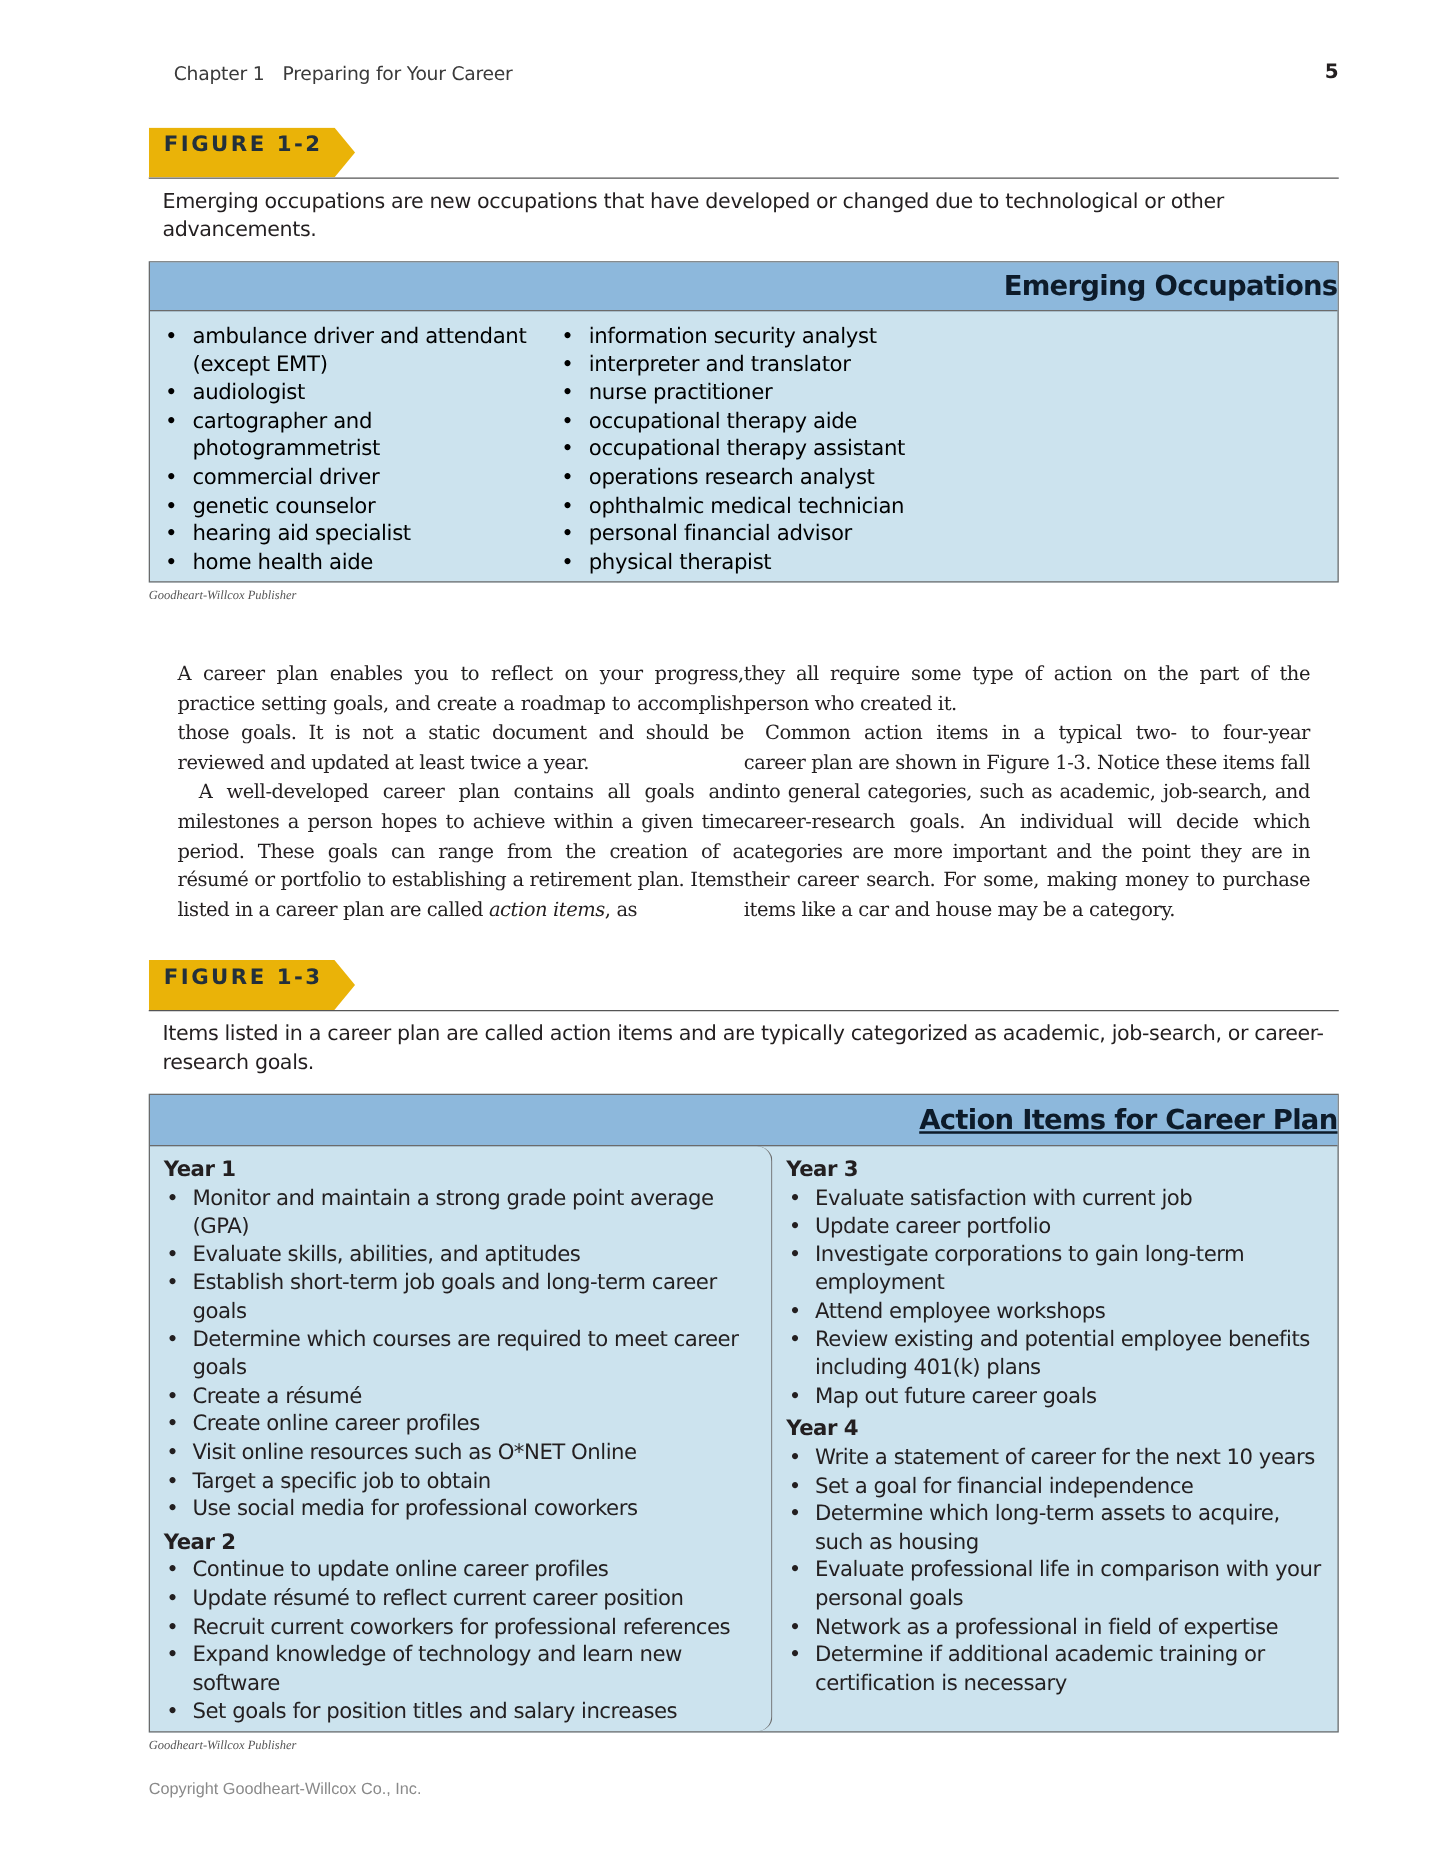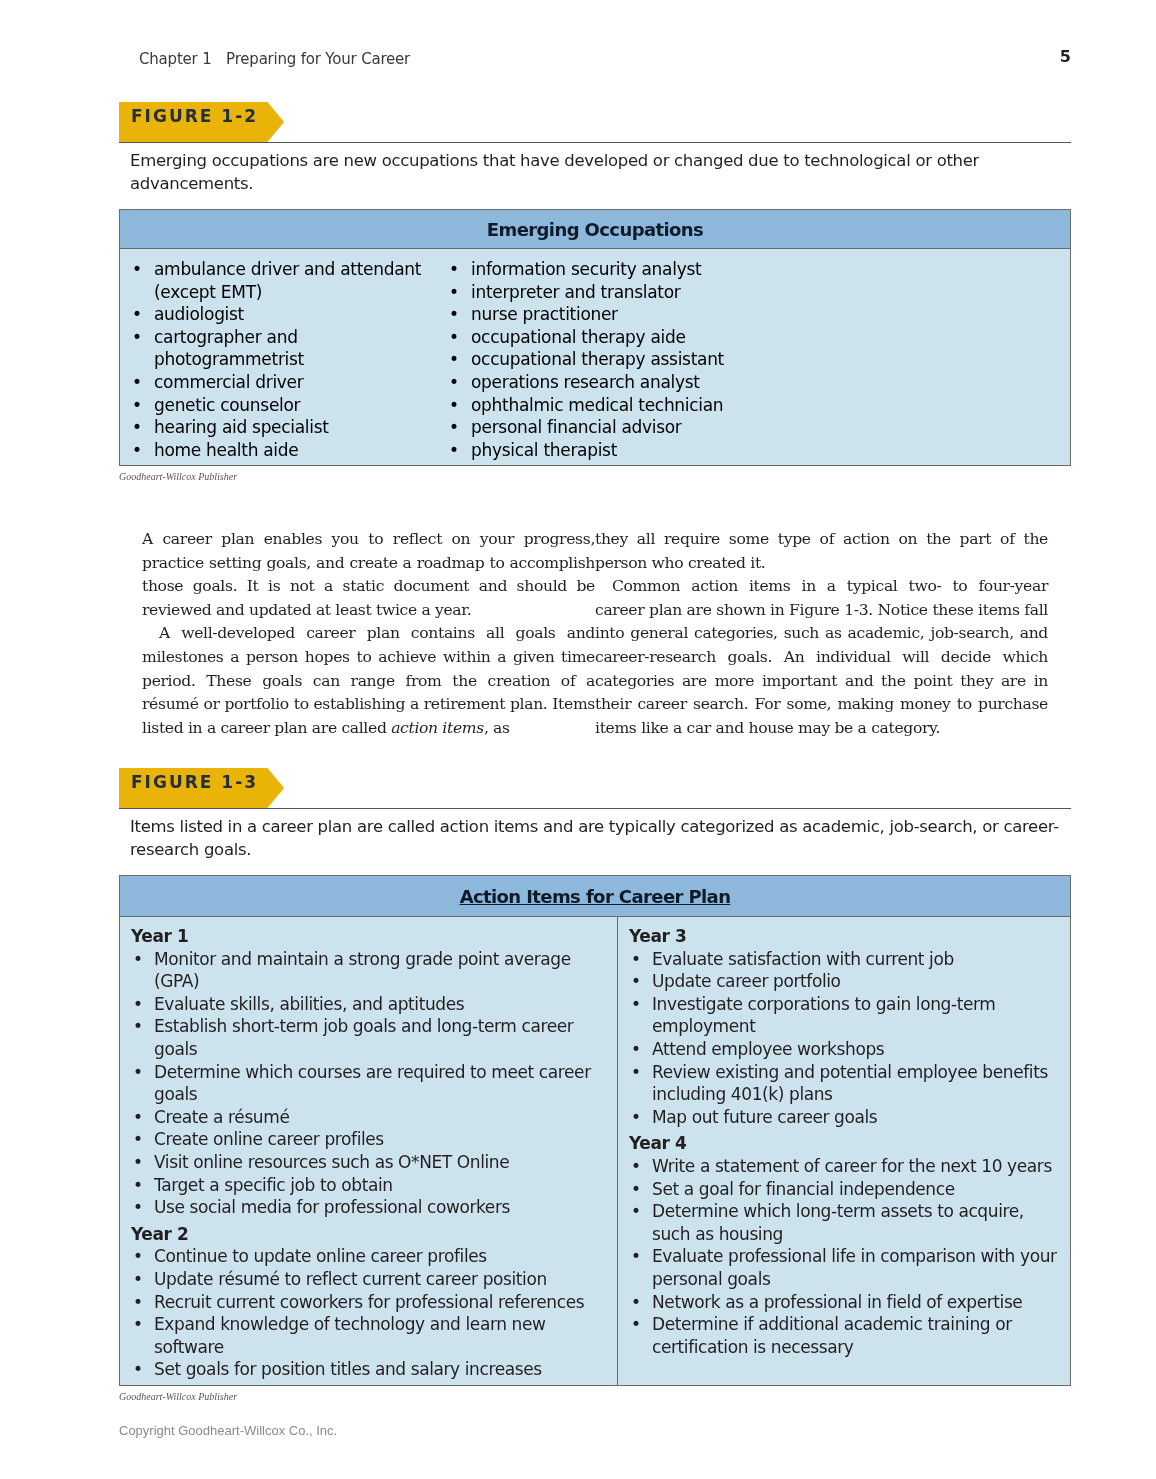--- a/index.html
+++ b/index.html
@@ -8,21 +8,21 @@
   .running-head { position: absolute; top: 50px; left: 119px; font-size: 15px; color: #3a3a3a; font-family: "DejaVu Sans", sans-serif; letter-spacing: -0.2px; }
   .running-head .chap { margin-right: 10px; margin-left: 20px; }
   .page-num { position: absolute; top: 47px; right: 85px; font-size: 16px; font-weight: bold; color: #231f20; font-family: "DejaVu Sans", sans-serif; }
 
   .figure { position: absolute; left: 119px; width: 952px; }
   .fig-label-row { position: relative; height: 30px; border-bottom: 1.5px solid #555; }
   .fig-label { position: absolute; left: 0; bottom: 0; height: 40px; padding: 0 26px 0 12px; background: #eab308; clip-path: polygon(0 0, 90% 0, 100% 50%, 90% 100%, 0 100%); font-family: "DejaVu Sans", sans-serif; font-weight: bold; font-size: 17px; letter-spacing: 2px; color: #23303b; line-height: 28px; }
   .fig-caption { margin: 6px 0 0 11px; font-family: "DejaVu Sans", sans-serif; font-size: 16.5px; line-height: 23px; color: #231f20; letter-spacing: -0.3px; }
 
   .fig-table { border: 1.5px solid #6b6b6b; background: #cce3ee; }
-  .fig-table .tbl-head { background: #8db8dc; border-bottom: 1.5px solid #6b6b6b; text-align: center; font-family: "DejaVu Sans", sans-serif; font-weight: bold; font-size: 18px; color: #0d1b2a; letter-spacing: -0.6px; }
+  .fig-table .tbl-head { background: #8db8dc; border-bottom: 1.5px solid #6b6b6b; text-align: right; font-family: "DejaVu Sans", sans-serif; font-weight: bold; font-size: 22px; color: #0d1b2a; letter-spacing: -0.6px; }
   .credit { text-align: left; font-family: Liberation Serif, serif; font-style: italic; font-size: 10px; color: #555; margin-top: 5px; }
 
   
   #fig12 { top: 112px; }
   #fig12 .fig-table { margin-top: 14px; }
   #fig12 .tbl-head { height: 38px; line-height: 40px; }
   .occ-cols { display: flex; padding: 9px 0 4px 0; }
   .occ-col { width: 317px; padding-left: 12px; box-sizing: border-box; }
   .occ-col ul { list-style: none; margin: 0; padding: 0; }
   .occ-col li { position: relative; padding-left: 22px; font-family: "DejaVu Sans", sans-serif; font-size: 17px; line-height: 22.6px; color: #000000; letter-spacing: -0.3px; }
@@ -32,21 +32,21 @@
   .body-cols { position: absolute; top: 528px; left: 119px; width: 952px; display: flex; justify-content: center; }
   .body-col { width: 453px; font-family: "DejaVu Serif", serif; font-size: 15.6px; line-height: 23.6px; text-align: justify; color: #231f20; letter-spacing: -0.35px; }
   .body-col p { margin: 0; }
   .body-col p.indent { text-indent: 17px; }
 
   
   #fig13 { top: 778px; }
   #fig13 .fig-table { margin-top: 14px; }
   #fig13 .tbl-head { height: 40px; line-height: 42px; text-decoration: underline; }
   .plan-cols { display: flex; }
-  .plan-col { box-sizing: border-box; padding: 8px 10px 4px 11px; }
+  .plan-col { box-sizing: border-box; padding: 8px 10px 4px 11px; border-radius: 12px; }
   .plan-col.left { width: 498px; border-right: 1.5px solid #6b6b6b; }
   .plan-col.right { flex: 1; }
   .year-h { font-family: "DejaVu Sans", sans-serif; font-weight: bold; font-size: 17px; line-height: 22.6px; color: #231f20; margin-top: 4px; letter-spacing: -0.4px; }
   .year-h.first { margin-top: 0; }
   .plan-col ul { list-style: none; margin: 0; padding: 0; }
   .plan-col li { position: relative; padding-left: 23px; font-family: "DejaVu Sans", sans-serif; font-size: 17px; line-height: 22.6px; color: #231f20; letter-spacing: -0.4px; }
   .plan-col li::before { content: "\2022"; position: absolute; left: 2px; top: 0; }
 
   .copyright { position: absolute; top: 1423px; left: 119px; font-family: "Liberation Sans", sans-serif; font-size: 13px; color: #8a8a8a; }
 </style>

